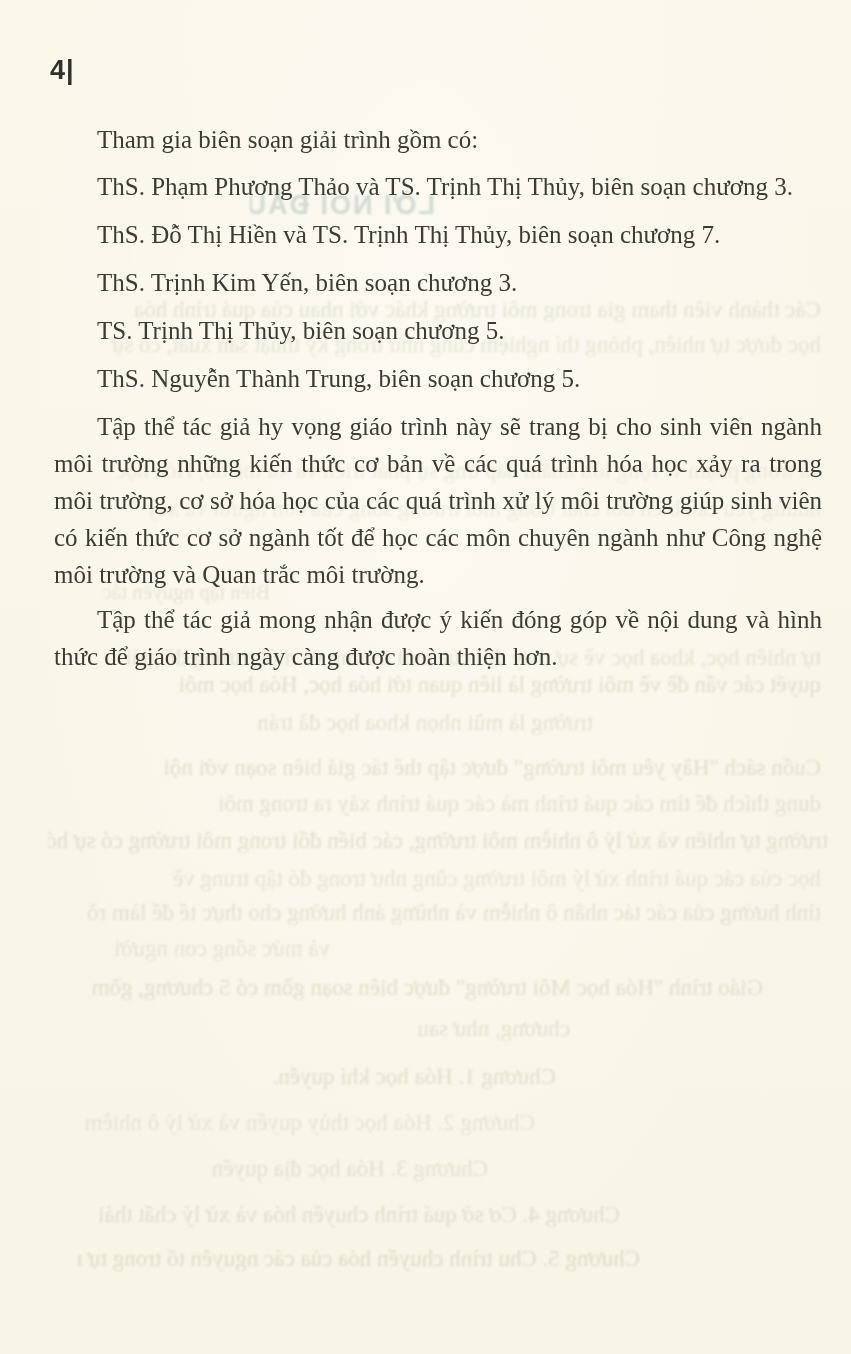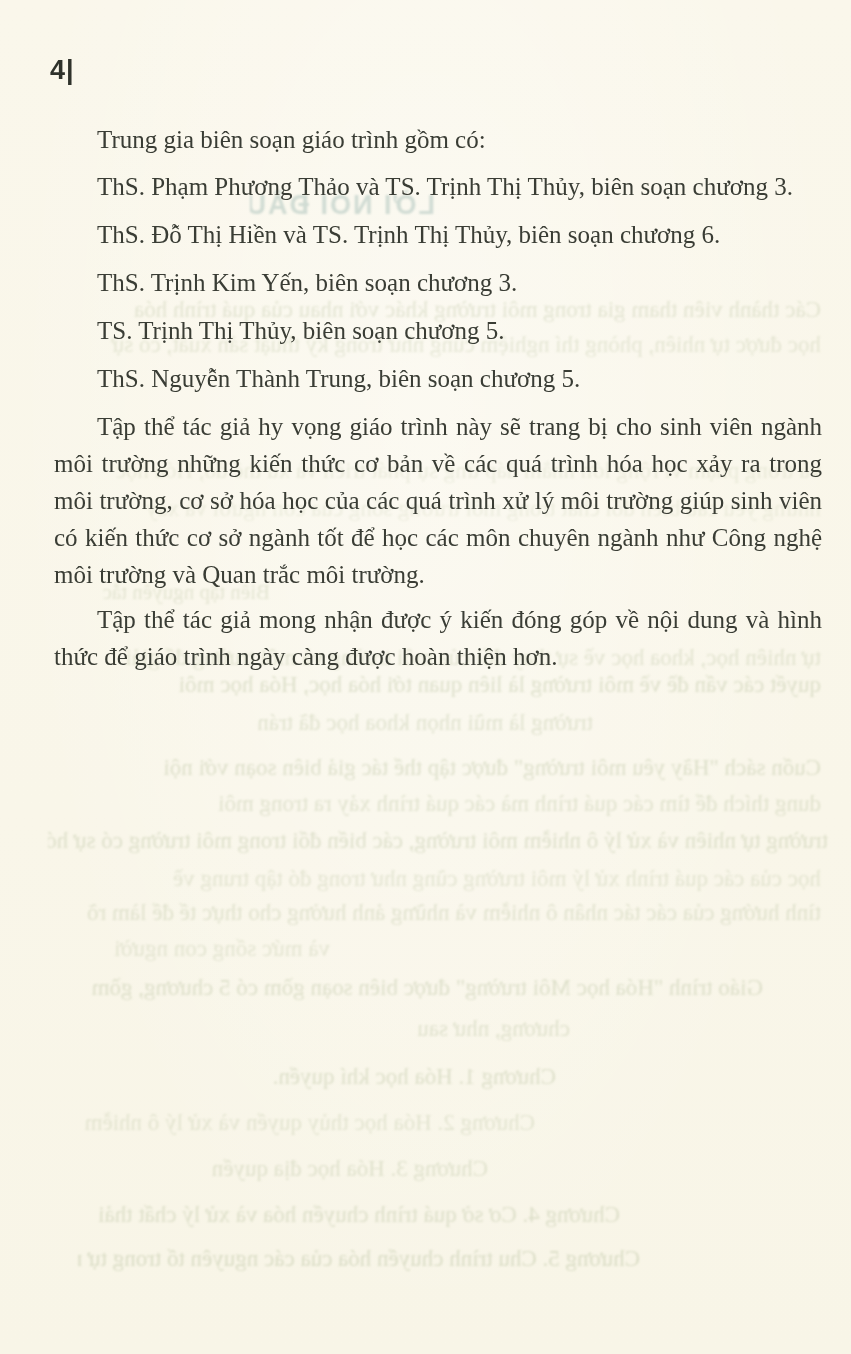--- a/index.html
+++ b/index.html
@@ -79,24 +79,24 @@
       <div class="bleed-line" style="left: 256px; top: 1064px; width: 300px; font-size: 23px; opacity: 0.5;">Chương 1. Hóa học khí quyển.</div>
       <div class="bleed-line" style="left: 45px; top: 1110px; width: 490px; font-size: 23px; opacity: 0.4;">Chương 2. Hóa học thủy quyển và xử lý ô nhiễm</div>
       <div class="bleed-line" style="left: 188px; top: 1156px; width: 300px; font-size: 23px; opacity: 0.45;">Chương 3. Hóa học địa quyển</div>
       <div class="bleed-line" style="left: 95px; top: 1202px; width: 525px; font-size: 23px; opacity: 0.5;">Chương 4. Cơ sở quá trình chuyển hóa và xử lý chất thải rắn.</div>
       <div class="bleed-line" style="left: 78px; top: 1246px; width: 562px; font-size: 23px; opacity: 0.55;">Chương 5. Chu trình chuyển hóa của các nguyên tố trong tự nhiên</div>
     </div>
 
   <div class="page-number">4|</div>
 
   <div class="content">
-    <p class="intro-line">Trung gia biên soạn giáo trình gồm có:</p>
+    <p class="intro-line">Tham gia biên soạn giải trình gồm có:</p>
 
     <p class="author-line">ThS. Phạm Phương Thảo và TS. Trịnh Thị Thủy, biên soạn chương 3.</p>
-    <p class="author-line">ThS. Đỗ Thị Hiền và TS. Trịnh Thị Thủy, biên soạn chương 6.</p>
+    <p class="author-line">ThS. Đỗ Thị Hiền và TS. Trịnh Thị Thủy, biên soạn chương 7.</p>
     <p class="author-line">ThS. Trịnh Kim Yến, biên soạn chương 3.</p>
     <p class="author-line">TS. Trịnh Thị Thủy, biên soạn chương 5.</p>
     <p class="author-line">ThS. Nguyễn Thành Trung, biên soạn chương 5.</p>
 
     <p class="body-par">Tập thể tác giả hy vọng giáo trình này sẽ trang bị cho sinh viên ngành môi trường những kiến thức cơ bản về các quá trình hóa học xảy ra trong môi trường, cơ sở hóa học của các quá trình xử lý môi trường giúp sinh viên có kiến thức cơ sở ngành tốt để học các môn chuyên ngành như Công nghệ môi trường và Quan trắc môi trường.</p>
     <p class="body-par">Tập thể tác giả mong nhận được ý kiến đóng góp về nội dung và hình thức để giáo trình ngày càng được hoàn thiện hơn.</p>
   </div>
 
 </div>
 

